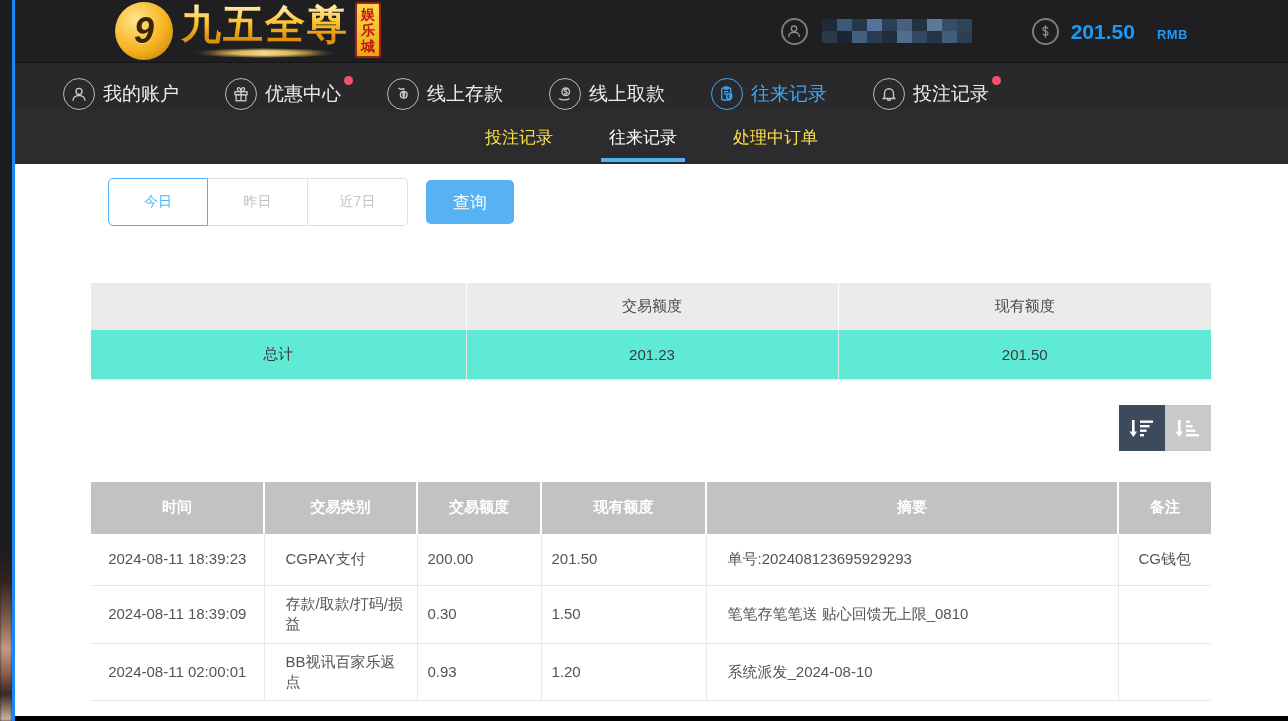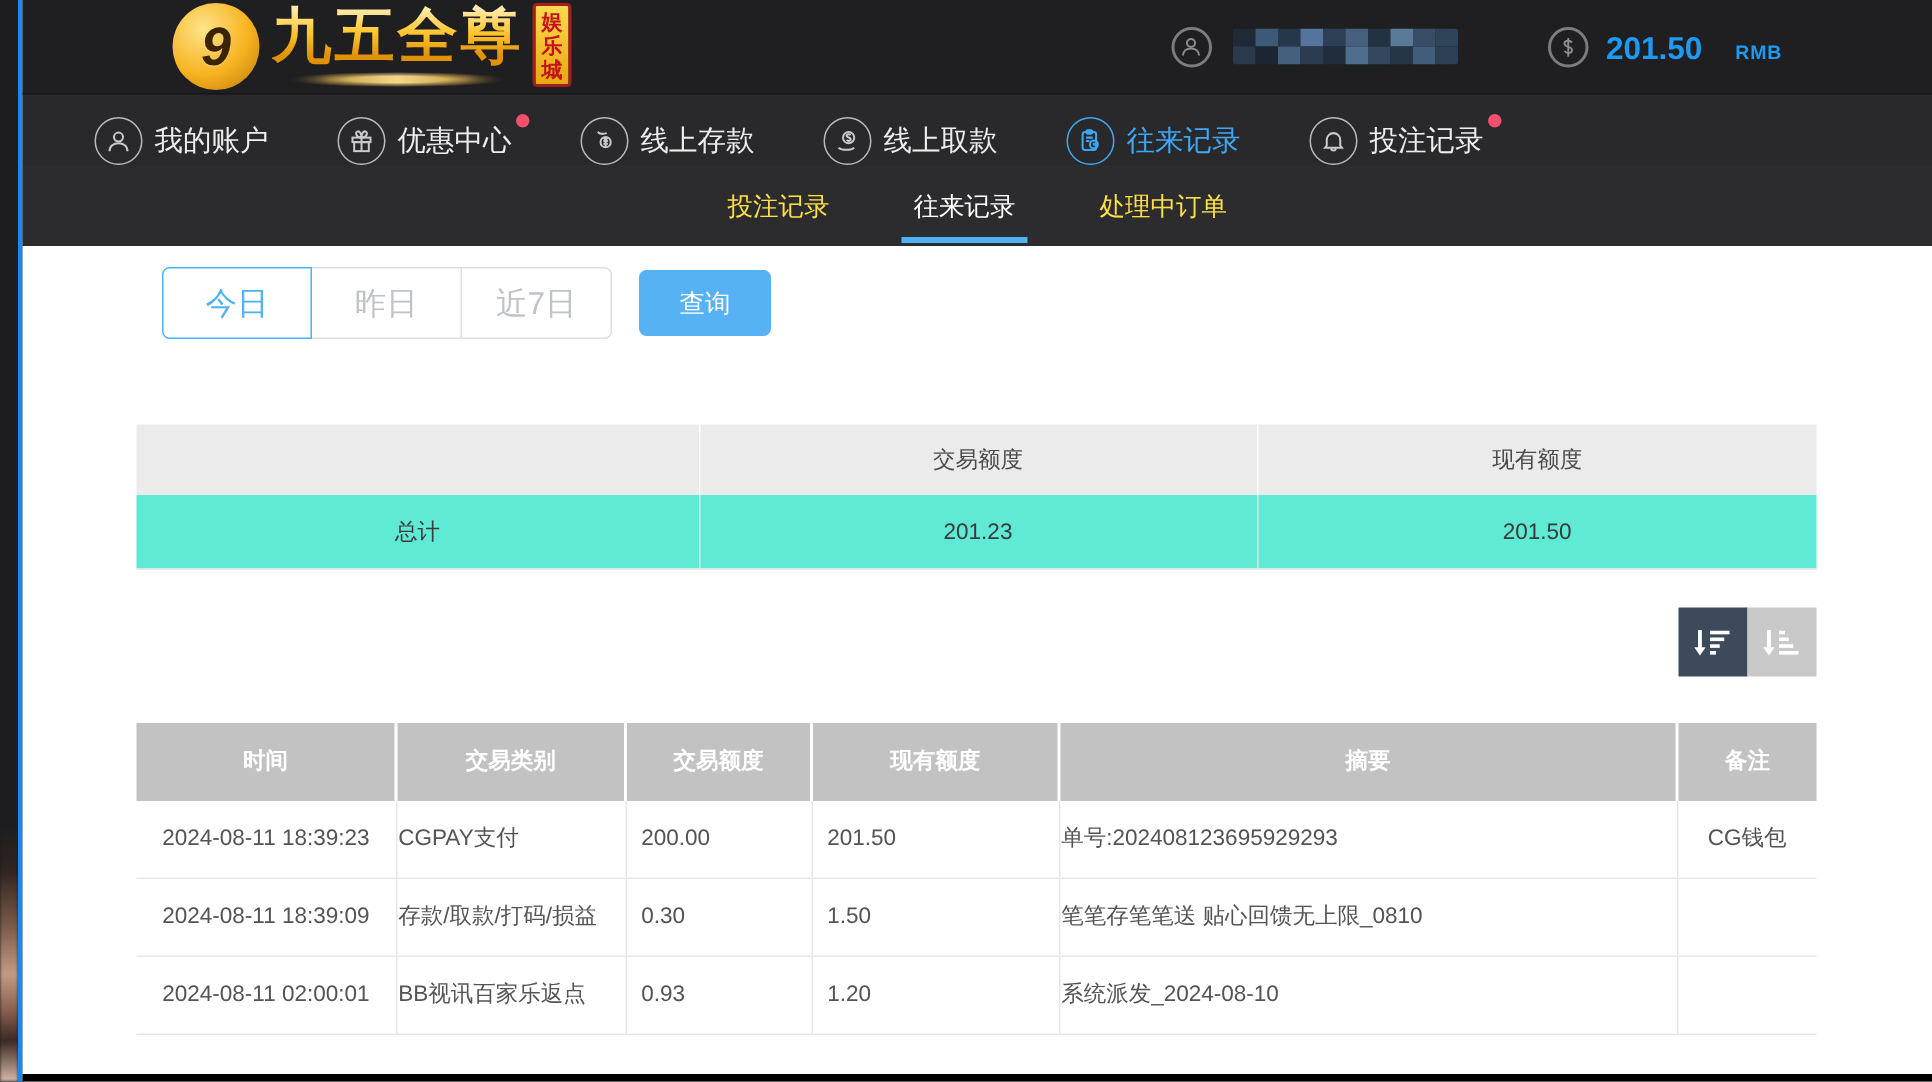--- a/index.html
+++ b/index.html
@@ -68,21 +68,21 @@
 
   .filter-row { display:flex; align-items:center; margin-top:14px; height:48px; }
   .select-box { width:196px; height:48px; border:1px solid #dcdfe6; border-radius:5px;
     display:flex; align-items:center; padding:0 15px; color:#5f6368; font-size:16px; background:#fff; cursor:pointer; }
   .select-box .caret { margin-left:auto; color:#b4b8bf; font-size:11px; }
   .date-box { width:256px; height:48px; border:1px solid #dcdfe6; border-radius:5px; margin-left:30px;
     display:flex; align-items:center; padding:0 12px; color:#a8adb5; font-size:17px; background:#fff; cursor:pointer; }
   .date-box svg { margin-right:10px; flex:0 0 auto; }
   .btn-group { display:flex; margin-left:17px; }
   .quick-btn { width:100px; height:48px; background:#fff; border:1px solid #dcdfe6; border-left-width:0;
-    color:#bfc3ca; font-size:21px; display:flex; align-items:center; justify-content:center; cursor:pointer; }
+    color:#bfc3ca; font-size:14px; display:flex; align-items:center; justify-content:center; cursor:pointer; }
   .quick-btn:first-child { border-left-width:1px; border-radius:5px 0 0 5px; }
   .quick-btn:last-child { border-radius:0 5px 5px 0; }
   .quick-btn.active { border:1px solid #4db3f6; color:#4db3f6; z-index:1; }
   .query-btn { width:88px; height:44px; margin-left:18px; background:#56b2f3; border:none; border-radius:5px;
     color:#fff; font-size:17px; cursor:pointer; }
 
   
   table { border-collapse:collapse; width:1120px; table-layout:fixed; }
   .summary-table { margin-top:57px; }
   .summary-table th { background:#ebebeb; height:47px; font-weight:normal; font-size:15px; color:#4a4a4a;
@@ -99,21 +99,21 @@
 
   
   .records-table { margin-top:31px; }
   .records-table th { background:#c2c2c2; height:40px; color:#fff; font-size:15px; font-weight:bold;
     border-right:2px solid #fff; }
   .records-table th:last-child { border-right:none; }
   .records-table td { border-right:1px solid #e8e8e8; border-bottom:1px solid #e8e8e8;
     font-size:15px; color:#545454; padding:8px 10px; background:#fff; line-height:1.35; }
   .records-table td:last-child { border-right:none; }
   .records-table tr { height:52px;margin-left:47px; }
-  td.c { text-align:center; } td.r { text-align:left; padding-right:16px; } td.l { text-align:left; padding-left:1px; }
+  td.c { text-align:center; } td.r { text-align:left; padding-right:16px; } td.l { text-align:left; padding-left:21px; }
 
   .footer-bar { position:absolute; left:15px; bottom:0; width:1273px; height:5px; background:#000; }
 </style>
 </head>
 <body>
 
 <div class="screen">
   <div class="left-strip">
     <div class="left-photo"></div>
   </div>

